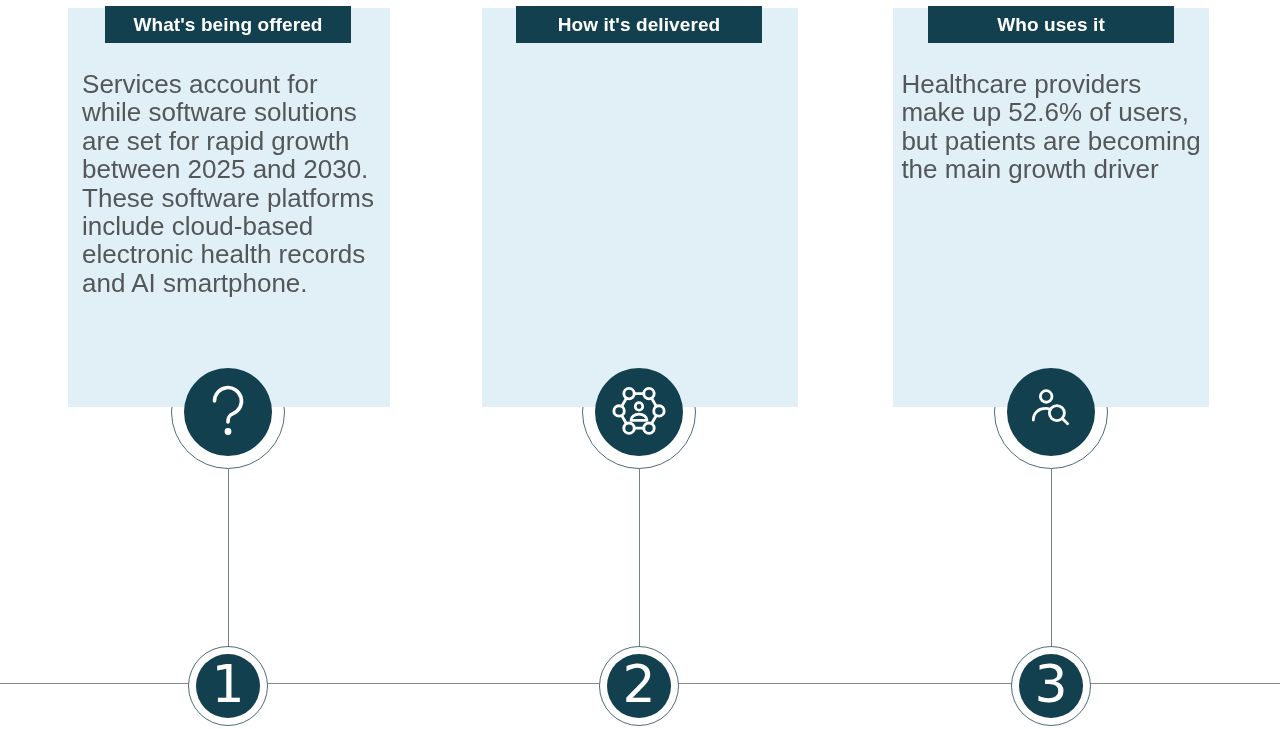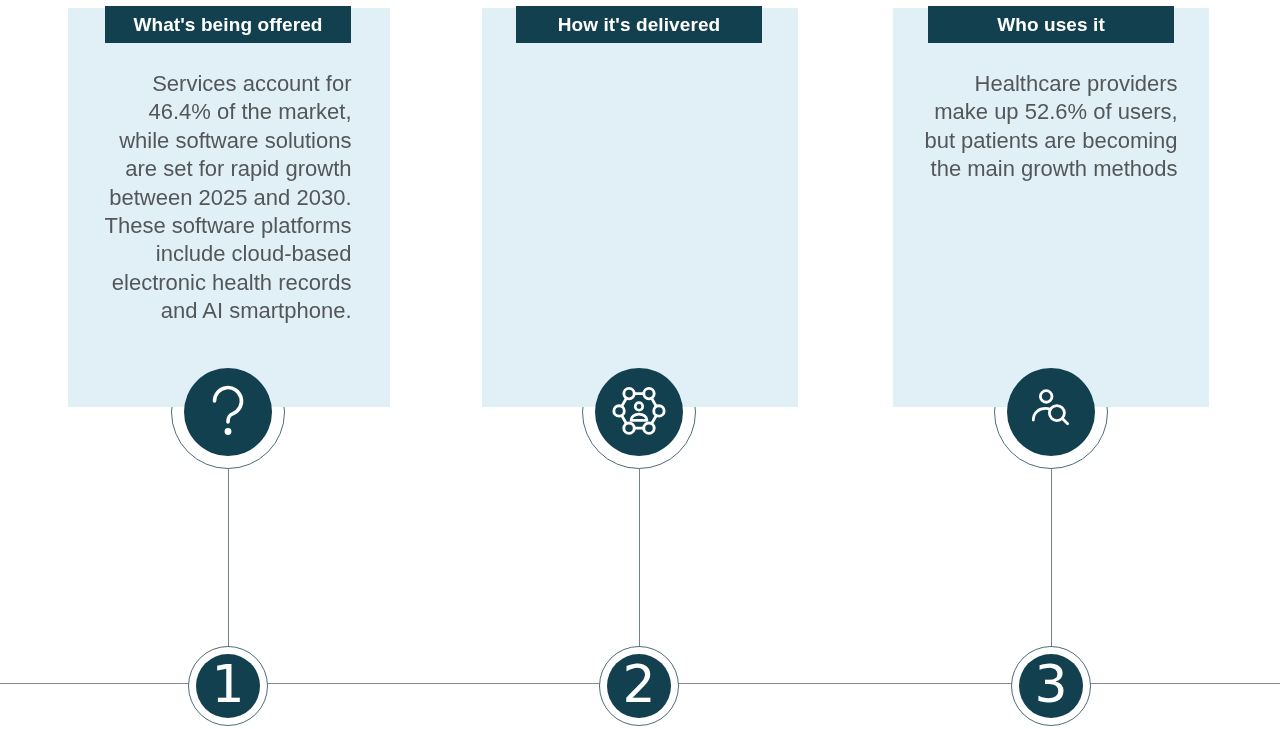--- a/index.html
+++ b/index.html
@@ -17,22 +17,22 @@
     background:var(--card-bg,#e1f0f7);z-index:1;
   }
   .badge{
     position:absolute;left:calc(var(--cx) - 123px);top:6px;width:246px;height:37px;
     background:var(--badge-bg,#13404f);color:#fff;z-index:2;
     display:flex;align-items:center;justify-content:center;
     font-size:19px;font-weight:700;letter-spacing:0.1px;
   }
   .body{
     position:absolute;left:var(--cx);transform:translateX(-50%);top:70px;z-index:2;
-    color:var(--body-text,#53575a);font-size:22px;line-height:28.4px;
-    text-align:right;white-space:nowrap;
+    color:var(--body-text,#53575a);font-size:26px;line-height:28.4px;
+    text-align:left;white-space:nowrap;
   }
   .icon-ring{
     position:absolute;left:calc(var(--cx) - 57px);top:355px;width:114px;height:114px;
     border-radius:50%;background:#fff;border:1px solid var(--ring-border,#4f6d78);
     box-sizing:border-box;z-index:0;
   }
   .icon-circle{
     position:absolute;left:calc(var(--cx) - 44px);top:368px;width:88px;height:88px;
     border-radius:50%;background:var(--badge-bg,#13404f);z-index:2;
     display:flex;align-items:center;justify-content:center;
@@ -69,21 +69,20 @@
 
   <section class="step s1">
     <div class="icon-ring"></div>
     <div class="vline"></div>
     <div class="card"></div>
     <div class="badge">
       <span>What's being offered</span>
     </div>
     <div class="body">
       <div>Services account for</div>
-      <div>46.4% of the market,</div>
       <div>while software solutions</div>
       <div>are set for rapid growth</div>
       <div>between 2025 and 2030.</div>
       <div>These software platforms</div>
       <div>include cloud-based</div>
       <div>electronic health records</div>
       <div>and AI smartphone.</div>
     </div>
     <div class="icon-circle">
       <svg width="88" height="88" viewBox="0 0 88 88" aria-hidden="true">
@@ -127,21 +126,21 @@
     <div class="icon-ring"></div>
     <div class="vline"></div>
     <div class="card"></div>
     <div class="badge">
       <span>Who uses it</span>
     </div>
     <div class="body">
       <div>Healthcare providers</div>
       <div>make up 52.6% of users,</div>
       <div>but patients are becoming</div>
-      <div>the main growth methods</div>
+      <div>the main growth driver</div>
     </div>
     <div class="icon-circle">
       <svg width="60" height="60" viewBox="0 0 56 56" aria-hidden="true">
         <circle cx="23.5" cy="13.5" r="5.4" fill="none" stroke="#fff" stroke-width="2.6"></circle>
         <path d="M11.5 35.5 c0 -7 5.2 -10.8 11.5 -10.8 c1.6 0 3.1 0.3 4.5 0.8" fill="none" stroke="#fff" stroke-width="2.6" stroke-linecap="round"></path>
         <circle cx="33.5" cy="29" r="7" fill="none" stroke="#fff" stroke-width="2.6"></circle>
         <path d="M38.6 34.1 L43.5 39" fill="none" stroke="#fff" stroke-width="2.6" stroke-linecap="round"></path>
       </svg>
     </div>
     <div class="num-ring"></div>

